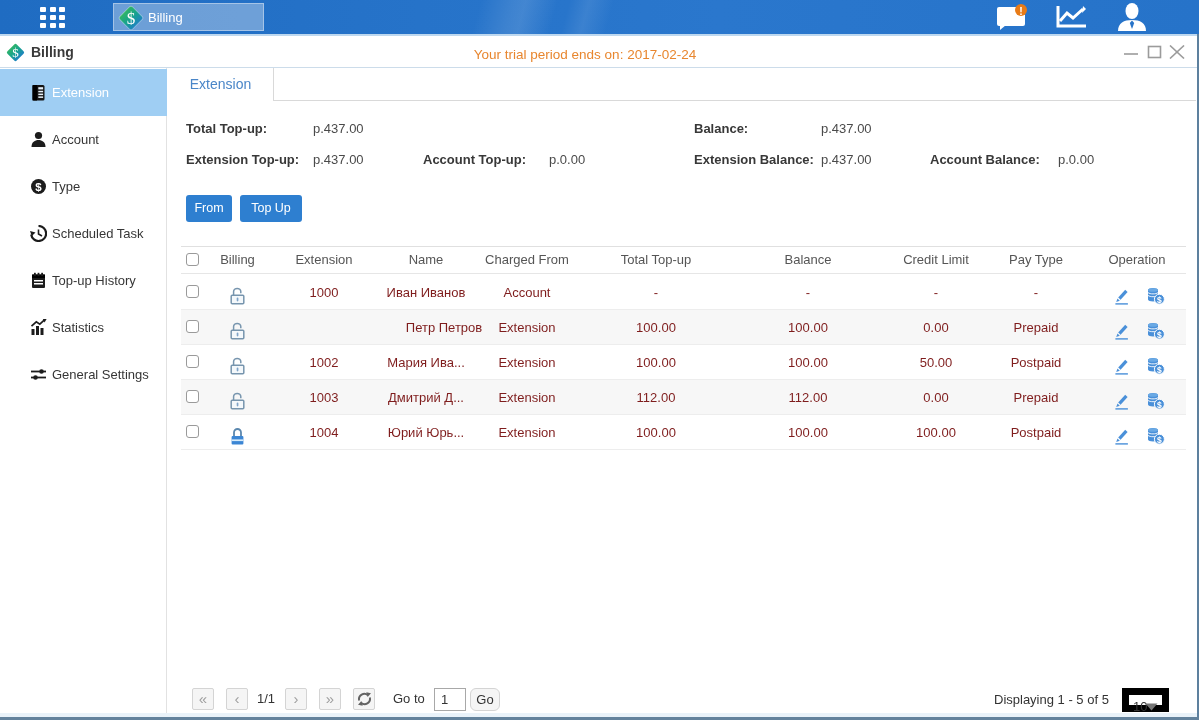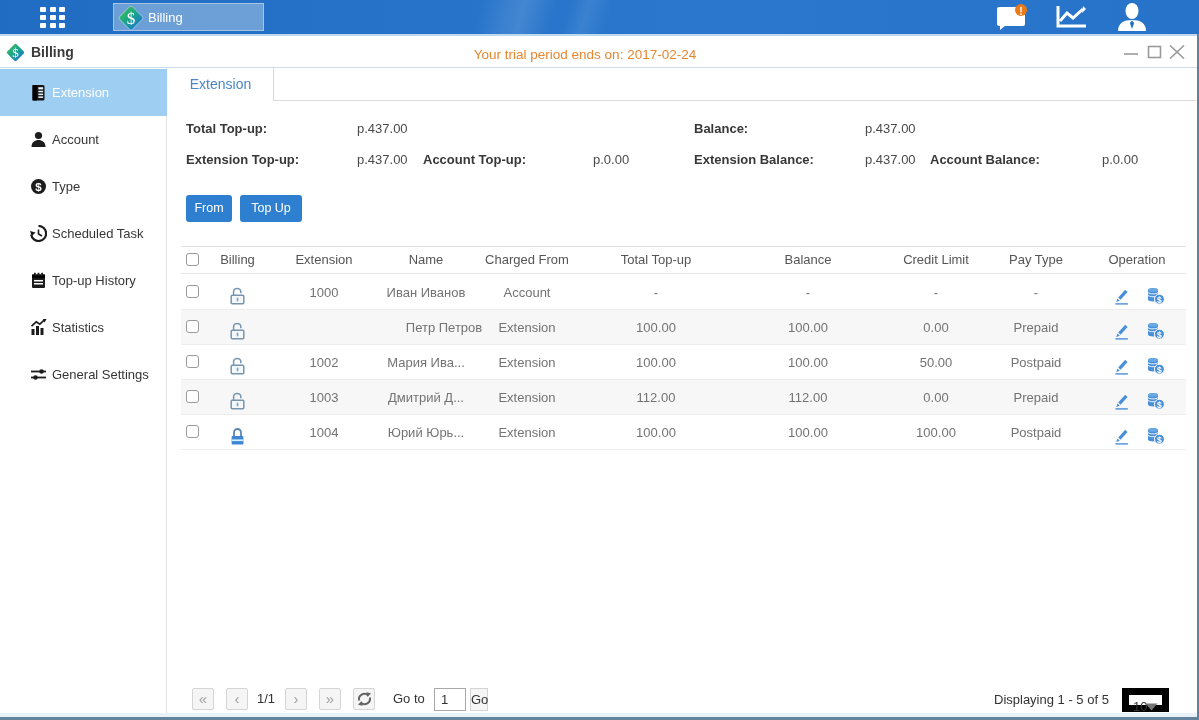--- a/index.html
+++ b/index.html
@@ -32,30 +32,30 @@
 .navitem .lbl { position:absolute; left:52px; top:16px; }
 .navitem.sel { background:#9fcef3; color:#fff; }
 .navicon { position:absolute; left:30px; top:15px; width:17px; height:17px; }
 
 
 #content { left:168px; top:68px; width:1028px; height:646px; background:#fff; }
 #tabrow { position:absolute; left:0; top:0; width:1028px; height:33px; border-bottom:1px solid #d9d9d9; }
 #tab-active { position:absolute; left:0; top:0; width:106px; height:33px; background:#fff;
   border-right:1px solid #d9d9d9; font-size:14px; color:#4a86c8; text-align:center; line-height:32px; }
 .statlbl { font-weight:bold; font-size:13px; color:#383838; }
-.statval { font-size:13px; color:#4a4a4a;margin-left:44px; }
+.statval { font-size:13px; color:#4a4a4a; }
 .btn { position:absolute; background:#2e7fd0; color:#fff; font-size:12.5px; text-align:center; border-radius:3px; }
 
 
 #thead { position:absolute; left:13px; top:178px; width:1005px; height:28px;
   border-top:1px solid #e0e0e0; border-bottom:1px solid #e6e6e6; }
 .hcell { position:absolute; top:0; height:28px; line-height:26px; text-align:center; font-size:13px; color:#555; }
 .trow { position:absolute; left:13px; width:1005px; height:35px; border-bottom:1px solid #ededed; }
 .trow.alt { background:#f7f7f7; }
-.tcell { position:absolute; top:0; height:35px; line-height:35px; text-align:center; font-size:13px; color:#737373; }
+.tcell { position:absolute; top:0; height:35px; line-height:35px; text-align:center; font-size:13px; color:#7f1d1d; }
 .checkbox { position:absolute; width:13px; height:13px; border:1px solid #9a9a9a; border-radius:3px; background:#fff; }
 
 
 .pgbtn { position:absolute; width:22px; height:22px; background:#f5f5f5; border:1px solid #d4d4d4;
   border-radius:2px; text-align:center; color:#9f9f9f; font-size:15px; line-height:19px; }
 #pag { position:absolute; left:0; top:620px; width:1028px; height:24px; font-size:13px; color:#333; }
 
 
 #rightedge { left:1197px; top:34px; width:2px; height:687px; background:#5d809e; }
 #botlight { left:0; top:713px; width:1197px; height:4px; background:#e9f2f9; }
@@ -390,21 +390,21 @@
     <div class="pgbtn" style="left:185px">
       <svg width="15" height="14" viewBox="0 0 15 14" style="margin-top:3px">
         <path d="M2.2 8.6 A5.3 5.3 0 0 1 11 3.4" stroke="#636363" stroke-width="1.9" fill="none"></path>
         <path d="M9.3 0.2 L14 1.2 L10.6 5.0 Z" fill="#636363"></path>
         <path d="M12.8 5.4 A5.3 5.3 0 0 1 4 10.6" stroke="#636363" stroke-width="1.9" fill="none"></path>
         <path d="M5.7 13.8 L1 12.8 L4.4 9.0 Z" fill="#636363"></path>
       </svg>
     </div>
     <div style="position:absolute; left:225px; top:3px;">Go to</div>
     <div style="position:absolute; left:266px; top:0; width:32px; height:23px; border:1px solid #a8a8a8; background:#fff; padding:3px 0 0 6px; font-size:13px;">1</div>
-    <div style="position:absolute; left:302px; top:0; width:18px; height:23px; background:#f5f5f5; border:1px solid #d4d4d4; border-radius:0; text-align:right; line-height:22px; font-size:13px; color:#333;">Go</div>
+    <div style="position:absolute; left:302px; top:0; width:30px; height:23px; background:#f5f5f5; border:1px solid #d4d4d4; border-radius:6px; text-align:center; line-height:22px; font-size:13px; color:#333;">Go</div>
     <div style="position:absolute; left:826px; top:4px;">Displaying 1 - 5 of 5</div>
     <div style="position:absolute; left:954px; top:0; width:47px; height:24px; border:7px solid #000000; background:#fff;">
       <span style="position:absolute; left:4px; top:4px; font-size:13px;">10</span>
       <svg style="position:absolute; right:4px; top:8px" width="13" height="8" viewBox="0 0 13 8">
           <path d="M0.5 0.5 L12.5 0.5 L6.5 7.5 Z" fill="#757575"></path>
         </svg>
     </div>
   </div>
 </div>
 

